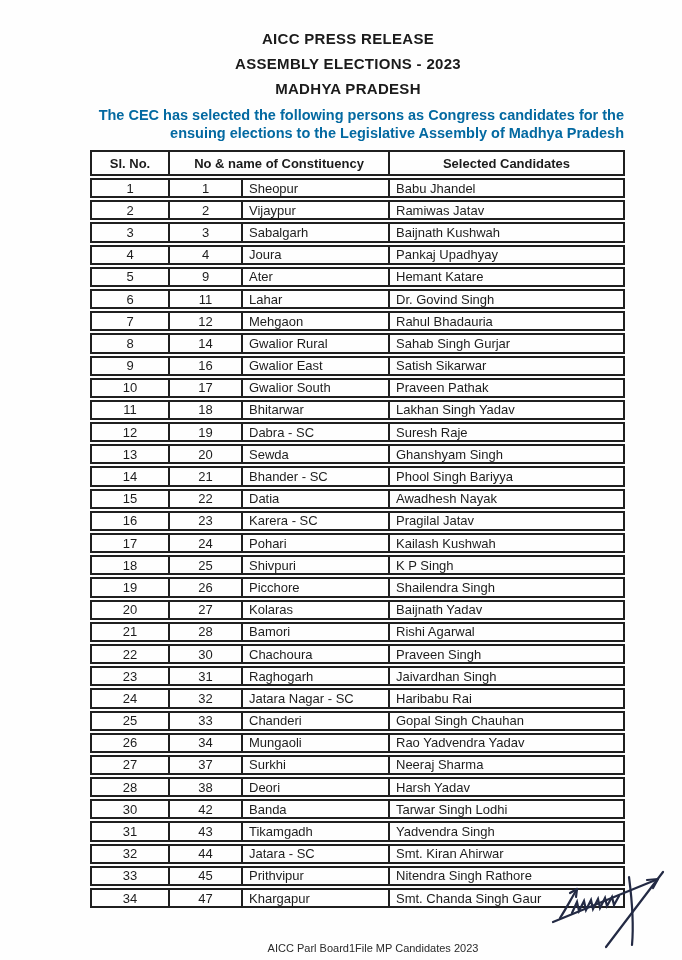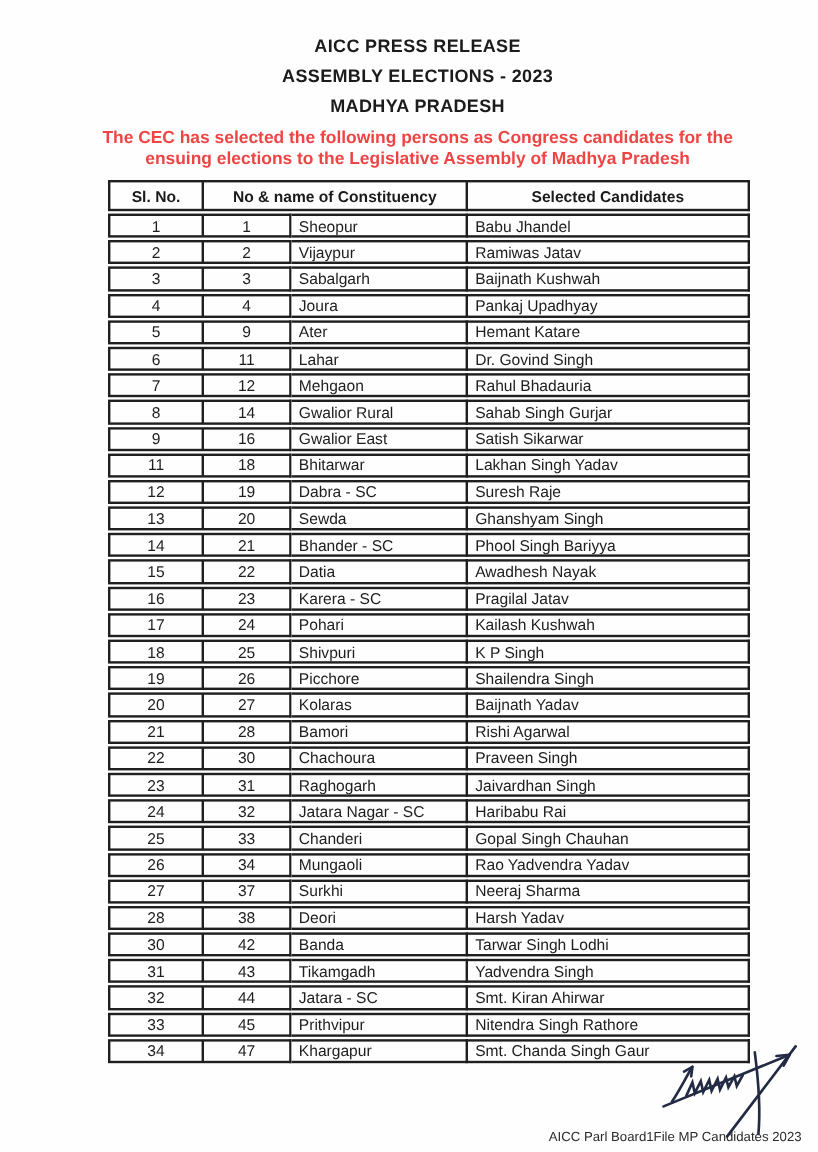--- a/index.html
+++ b/index.html
@@ -26,22 +26,22 @@
     line-height: 25px;
     letter-spacing: 0.3px;
     color: #1b1b1b;
   }
   .statement {
     width: 552px;
     margin: 5px auto 6px;
     font-size: 14.5px;
     font-weight: bold;
     line-height: 18px;
-    text-align: center;
-    color: #ef4444;
+    text-align: right;
+    color: #0369a1;
   }
   table.cand {
     border-collapse: separate;
     border-spacing: 0 2px;
     table-layout: fixed;
     width: 535px;
     margin: 0 0 0 90px;
   }
   table.cand col.c1 { width: 80px; }
   table.cand col.c2 { width: 73px; }
@@ -70,21 +70,21 @@
     height: 16.2px;
     font-size: 13px;
     color: #1d1d1d;
   }
   td.cell-center { text-align: center; padding: 0; }
   td.cell-left   { text-align: left; padding: 0 4px 0 6px; }
   .footer {
     position: absolute;
     left: 0; right: 0; bottom: 6px;
     display: flex;
-    justify-content: flex-end;
+    justify-content: center;
     align-items: baseline;
     padding: 0 14px 0 78px;
     font-size: 11px;
     color: #2a2a2a;
   }
   .sig-overlay {
     position: absolute;
     left: 0; top: 0;
     width: 682px; height: 960px;
     pointer-events: none;
@@ -165,20 +165,26 @@
           <td class="cell-left">Gwalior Rural</td>
           <td class="cell-left">Sahab Singh Gurjar</td>
         </tr>
         <tr>
           <td class="cell-center">9</td>
           <td class="cell-center">16</td>
           <td class="cell-left">Gwalior East</td>
           <td class="cell-left">Satish Sikarwar</td>
         </tr>
         <tr>
+          <td class="cell-center">10</td>
+          <td class="cell-center">17</td>
+          <td class="cell-left">Gwalior South</td>
+          <td class="cell-left">Praveen Pathak</td>
+        </tr>
+        <tr>
           <td class="cell-center">11</td>
           <td class="cell-center">18</td>
           <td class="cell-left">Bhitarwar</td>
           <td class="cell-left">Lakhan Singh Yadav</td>
         </tr>
         <tr>
           <td class="cell-center">12</td>
           <td class="cell-center">19</td>
           <td class="cell-left">Dabra - SC</td>
           <td class="cell-left">Suresh Raje</td>

